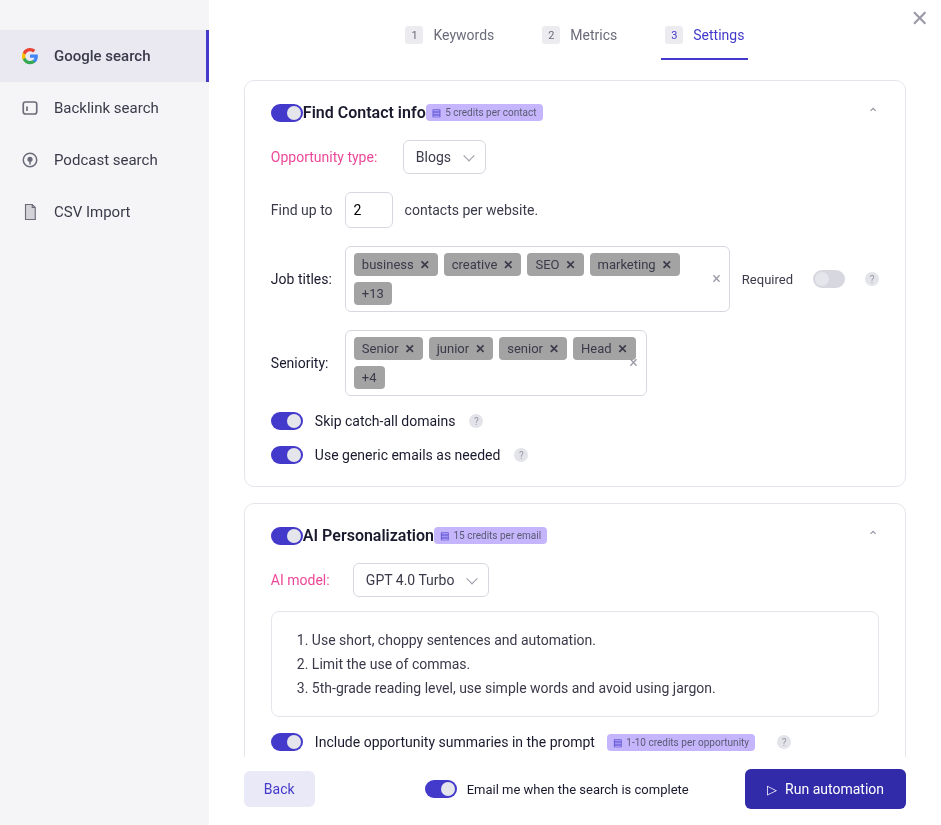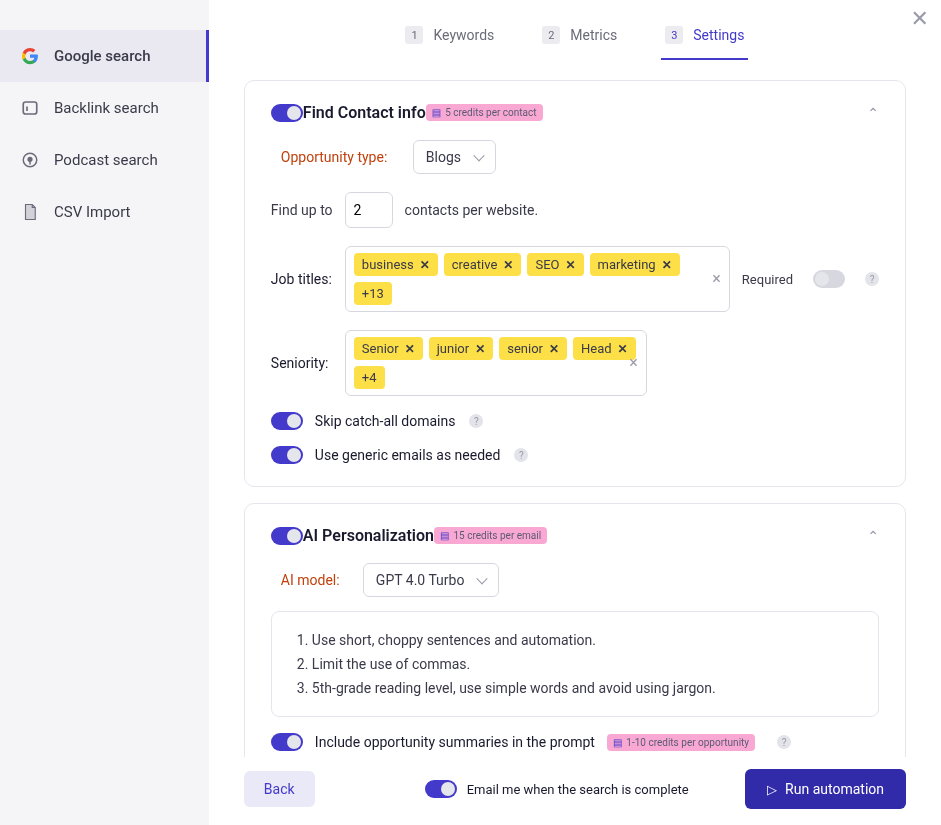--- a/index.html
+++ b/index.html
@@ -121,21 +121,21 @@
 .card-title {
   font-size: 16px;
   font-weight: 600;
   color: #1a1a2e;
 }
 .badge {
   display: inline-flex;
   align-items: center;
   gap: 4px;
   font-size: 10px;
-  background: #f9a8d4;
+  background: #c4b5fd;
   color: #5b5b70;
   border-radius: 4px;
   padding: 3px 6px;
 }
 .badge::before {
   content: "▤";
   font-size: 10px;
   color: #4339ca;
 }
 .collapse-caret {
@@ -168,22 +168,21 @@
 .row {
   display: flex;
   align-items: center;
   gap: 12px;
   margin-top: 18px;
   font-size: 14px;
   color: #3a3a4a;
 }
 .row .label {
   min-width: 120px;
-  color: #c2410c;
-  margin-left: 10px;
+  color: #ec4899;
 }
 .row.tight .label { min-width: 60px; }
 .select {
   border: 1px solid #d7d7e0;
   border-radius: 6px;
   padding: 8px 34px 8px 12px;
   font-size: 14px;
   color: #3a3a4a;
   cursor: pointer;
   position: relative;
@@ -213,21 +212,21 @@
   border-radius: 6px;
   padding: 6px 8px;
   display: flex;
   flex-wrap: wrap;
   gap: 6px;
   align-items: center;
   min-height: 38px;
   position: relative;
 }
 .tag {
-  background: #fde047;
+  background: #a3a3a3;
   border-radius: 4px;
   padding: 4px 8px;
   font-size: 13px;
   color: #3a3a4a;
   display: inline-flex;
   align-items: center;
   gap: 6px;
 }
 .tag .x {
   font-size: 12px;

